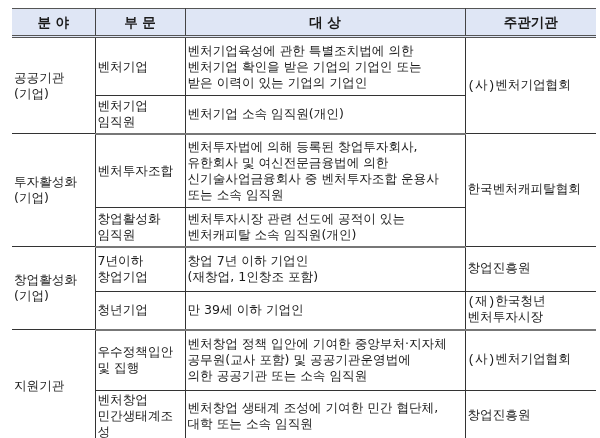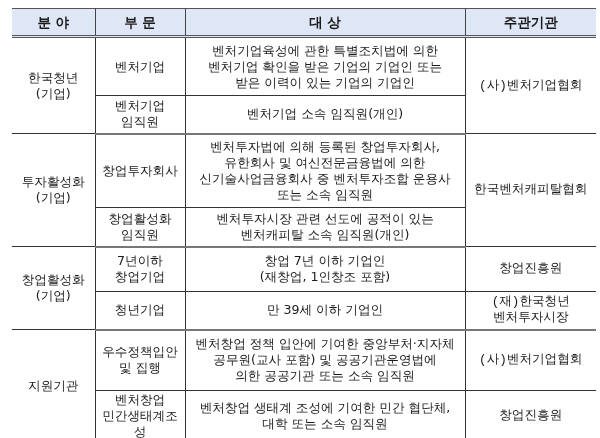--- a/index.html
+++ b/index.html
@@ -7,21 +7,21 @@
            font-family: "DejaVu Sans", sans-serif; color: #1a1a1a; }
     .clipped-caption { position: absolute; top: -9px; left: 0; width: 600px; text-align: center;
            font-size: 13px; color: #555; height: 12px; overflow: hidden; line-height: 13px; }
     table.main { position: absolute; left: 12px; top: 8px; width: 584px;
            border-collapse: collapse; table-layout: fixed; font-size: 12.6px; line-height: 16px; }
     table.main th { background: #dfe6f5; font-weight: bold; font-size: 13.5px; height: 26px;
            border-top: 1.5px solid #555; border-bottom: 3px double #555;
            border-left: 1px solid #444; border-right: 1px solid #444; text-align: center; padding: 0; }
     table.main th:first-child { border-left: none; }
     table.main th:last-child { border-right: none; text-align: center; }
-    table.main td { border: 1px solid #333; text-align: center; vertical-align: middle; padding: 1px 2px; }
+    table.main td { border: 1px solid #333; text-align: left; vertical-align: middle; padding: 1px 2px; }
     table.main td.first { border-left: none; }
     table.main td.last { border-right: none; font-family: Liberation Mono, monospace; }
     tr.group-end td { border-bottom: 2px solid #777; }
     .cell-text { white-space: pre-line; display: block; }
   </style>
 </head>
 <body>
 
 <div class="clipped-caption"></div>
 
@@ -37,21 +37,21 @@
       <th>분 야</th>
       <th>부 문</th>
       <th>대 상</th>
       <th>주관기관</th>
     </tr>
   </thead>
   <tbody>
 
     <tr style="height:59px">
       <td class="first" rowspan="2">
-          <span class="cell-text">한국청년
+          <span class="cell-text">공공기관
 (기업)</span>
         </td>
       <td>
           <span class="cell-text">벤처기업</span>
         </td>
       <td>
           <span class="cell-text">벤처기업육성에 관한 특별조치법에 의한
 벤처기업 확인을 받은 기업의 기업인 또는
 받은 이력이 있는 기업의 기업인</span>
         </td>
@@ -68,21 +68,21 @@
           <span class="cell-text">벤처기업 소속 임직원(개인)</span>
         </td>
     </tr>
 
     <tr style="height:74px">
       <td class="first" rowspan="2">
           <span class="cell-text">투자활성화
 (기업)</span>
         </td>
       <td>
-          <span class="cell-text">창업투자회사</span>
+          <span class="cell-text">벤처투자조합</span>
         </td>
       <td>
           <span class="cell-text">벤처투자법에 의해 등록된 창업투자회사,
 유한회사 및 여신전문금융법에 의한
 신기술사업금융회사 중 벤처투자조합 운용사
 또는 소속 임직원</span>
         </td>
       <td class="last" rowspan="2">
           <span class="cell-text">한국벤처캐피탈협회</span>
         </td>

